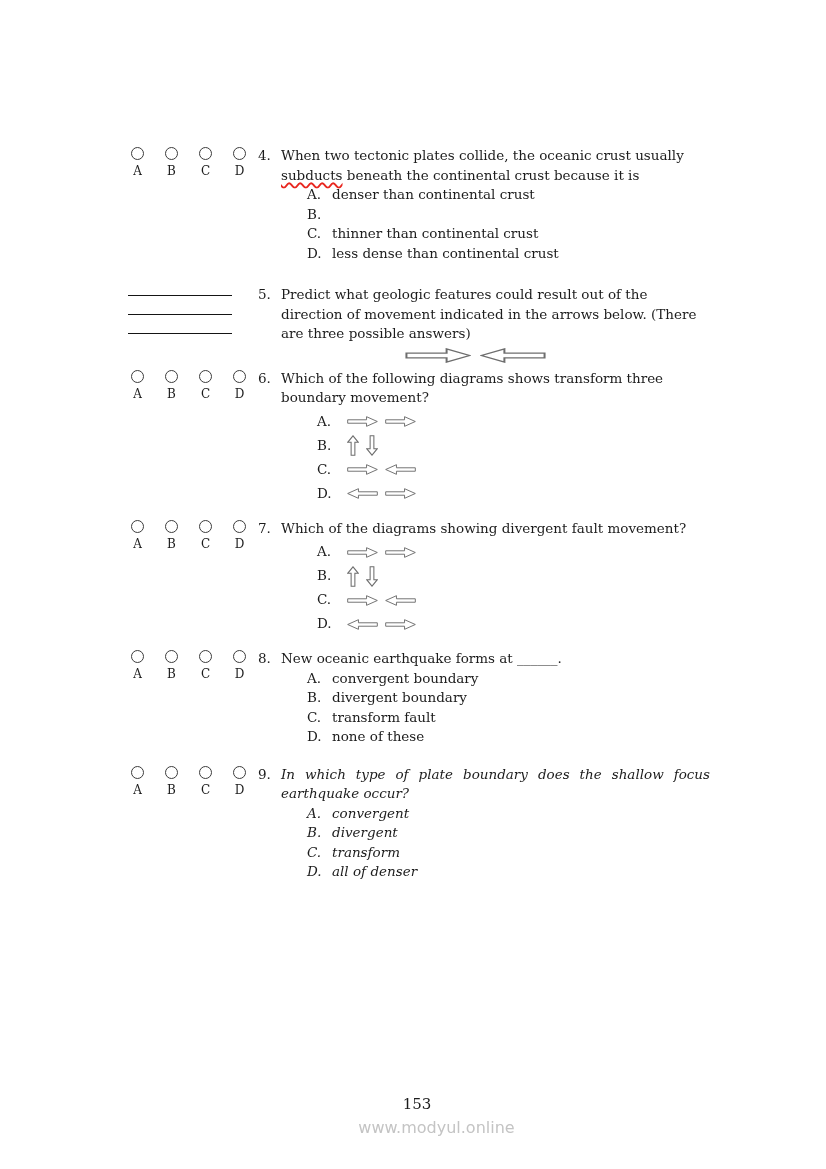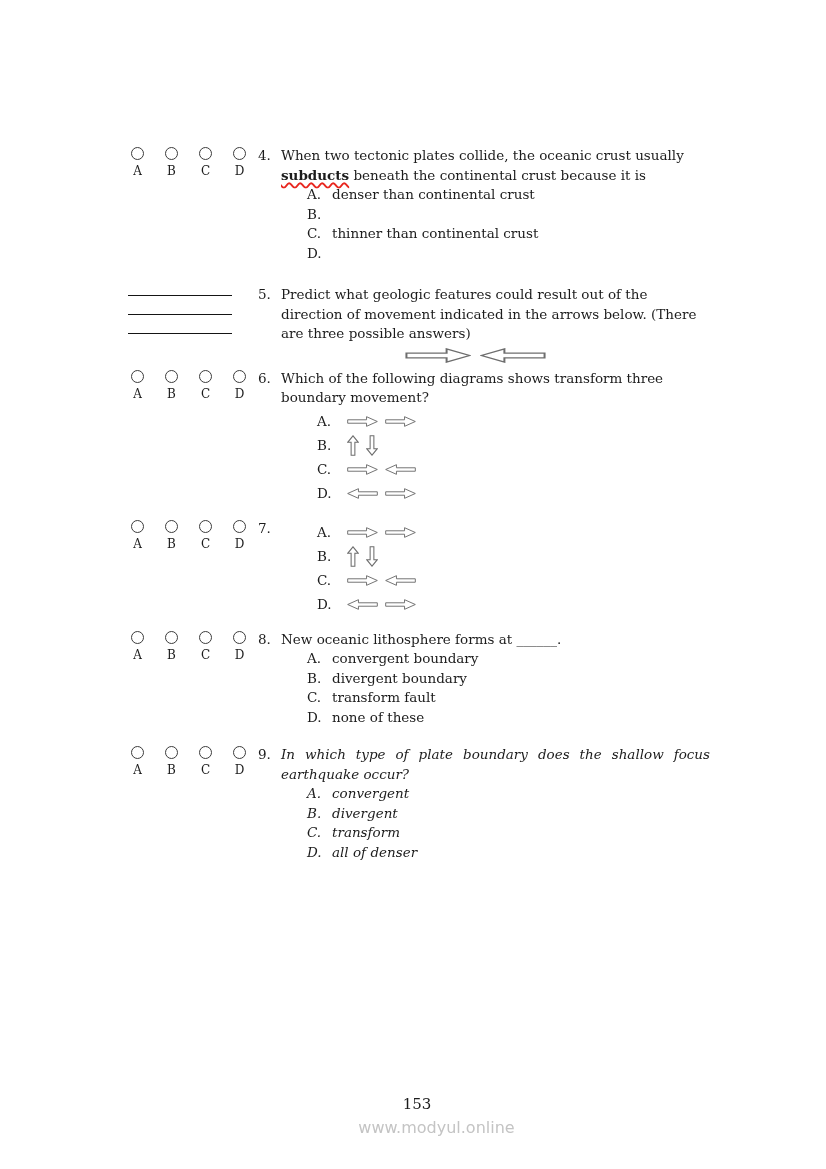--- a/index.html
+++ b/index.html
@@ -45,21 +45,20 @@
 
   .diagram { display: inline-flex; align-items: center; gap: 7px; }
   .diagram-lg { display: flex; gap: 9px; margin-left: 124px; margin-top: 4px; }
 
   .misspelled {
     text-decoration-line: underline;
     text-decoration-style: wavy;
     text-decoration-color: #e8261f;
     text-decoration-thickness: 1.5px;
     text-underline-offset: 2px;
-    font-weight: bold;
   }
 
   .footer-page { position: absolute; top: 1095px; left: 0; width: 826px; text-align: center; font-size: 15px; color: #1c1c1c; padding-left: 8px; }
   .watermark {
     position: absolute; top: 1118px; left: 12px; width: 826px; text-align: center;
     font-size: 16px; color: #c4c4c4;
     font-family: "DejaVu Sans", "Liberation Sans", sans-serif;
     padding-left: 23px;
   }
 </style>
@@ -104,20 +103,21 @@
               </div>
               <div class="option">
                 <span class="opt-label">B.</span>
               </div>
               <div class="option">
                 <span class="opt-label">C.</span>
                 <span class="opt-text">thinner than continental crust</span>
               </div>
               <div class="option">
                 <span class="opt-label">D.</span>
+                <span class="opt-text">less dense than continental crust</span>
               </div>
             </div>
           </div>
         </div>
       </div>
     </div>
 
     <div class="q-row q5">
       <div class="left-col">
         <div class="blank-lines">
@@ -239,20 +239,21 @@
           <div class="bubble-col">
             <span class="bubble"></span>
             <span class="bubble-label">D</span>
           </div>
         </div>
       </div>
       <div class="right-col">
         <div class="q-line">
           <span class="q-num">7.</span>
           <div class="q-body">
+            <span>Which of the diagrams showing divergent fault movement?</span>
             <div class="arrow-options">
               <div class="arrow-option">
                 <span class="opt-label">A.</span>
                 <span class="diagram">
                     <svg width="31" height="11" viewBox="0 0 46 16" preserveAspectRatio="none">
                       <polygon points="1,5.5 29,5.5 29,1 45,8 29,15 29,10.5 1,10.5" fill="#ffffff" stroke="#6e6e6e" stroke-width="1.4" stroke-linejoin="miter"></polygon>
                     </svg>
                     <svg width="31" height="11" viewBox="0 0 46 16" preserveAspectRatio="none">
                       <polygon points="1,5.5 29,5.5 29,1 45,8 29,15 29,10.5 1,10.5" fill="#ffffff" stroke="#6e6e6e" stroke-width="1.4" stroke-linejoin="miter"></polygon>
                     </svg>
@@ -315,21 +316,21 @@
           <div class="bubble-col">
             <span class="bubble"></span>
             <span class="bubble-label">D</span>
           </div>
         </div>
       </div>
       <div class="right-col">
         <div class="q-line">
           <span class="q-num">8.</span>
           <div class="q-body">
-            <span>New oceanic lithosphere forms at ______.</span>
+            <span>New oceanic earthquake forms at ______.</span>
             <div class="options">
               <div class="option">
                 <span class="opt-label">A.</span>
                 <span class="opt-text">convergent boundary</span>
               </div>
               <div class="option">
                 <span class="opt-label">B.</span>
                 <span class="opt-text">divergent boundary</span>
               </div>
               <div class="option">

